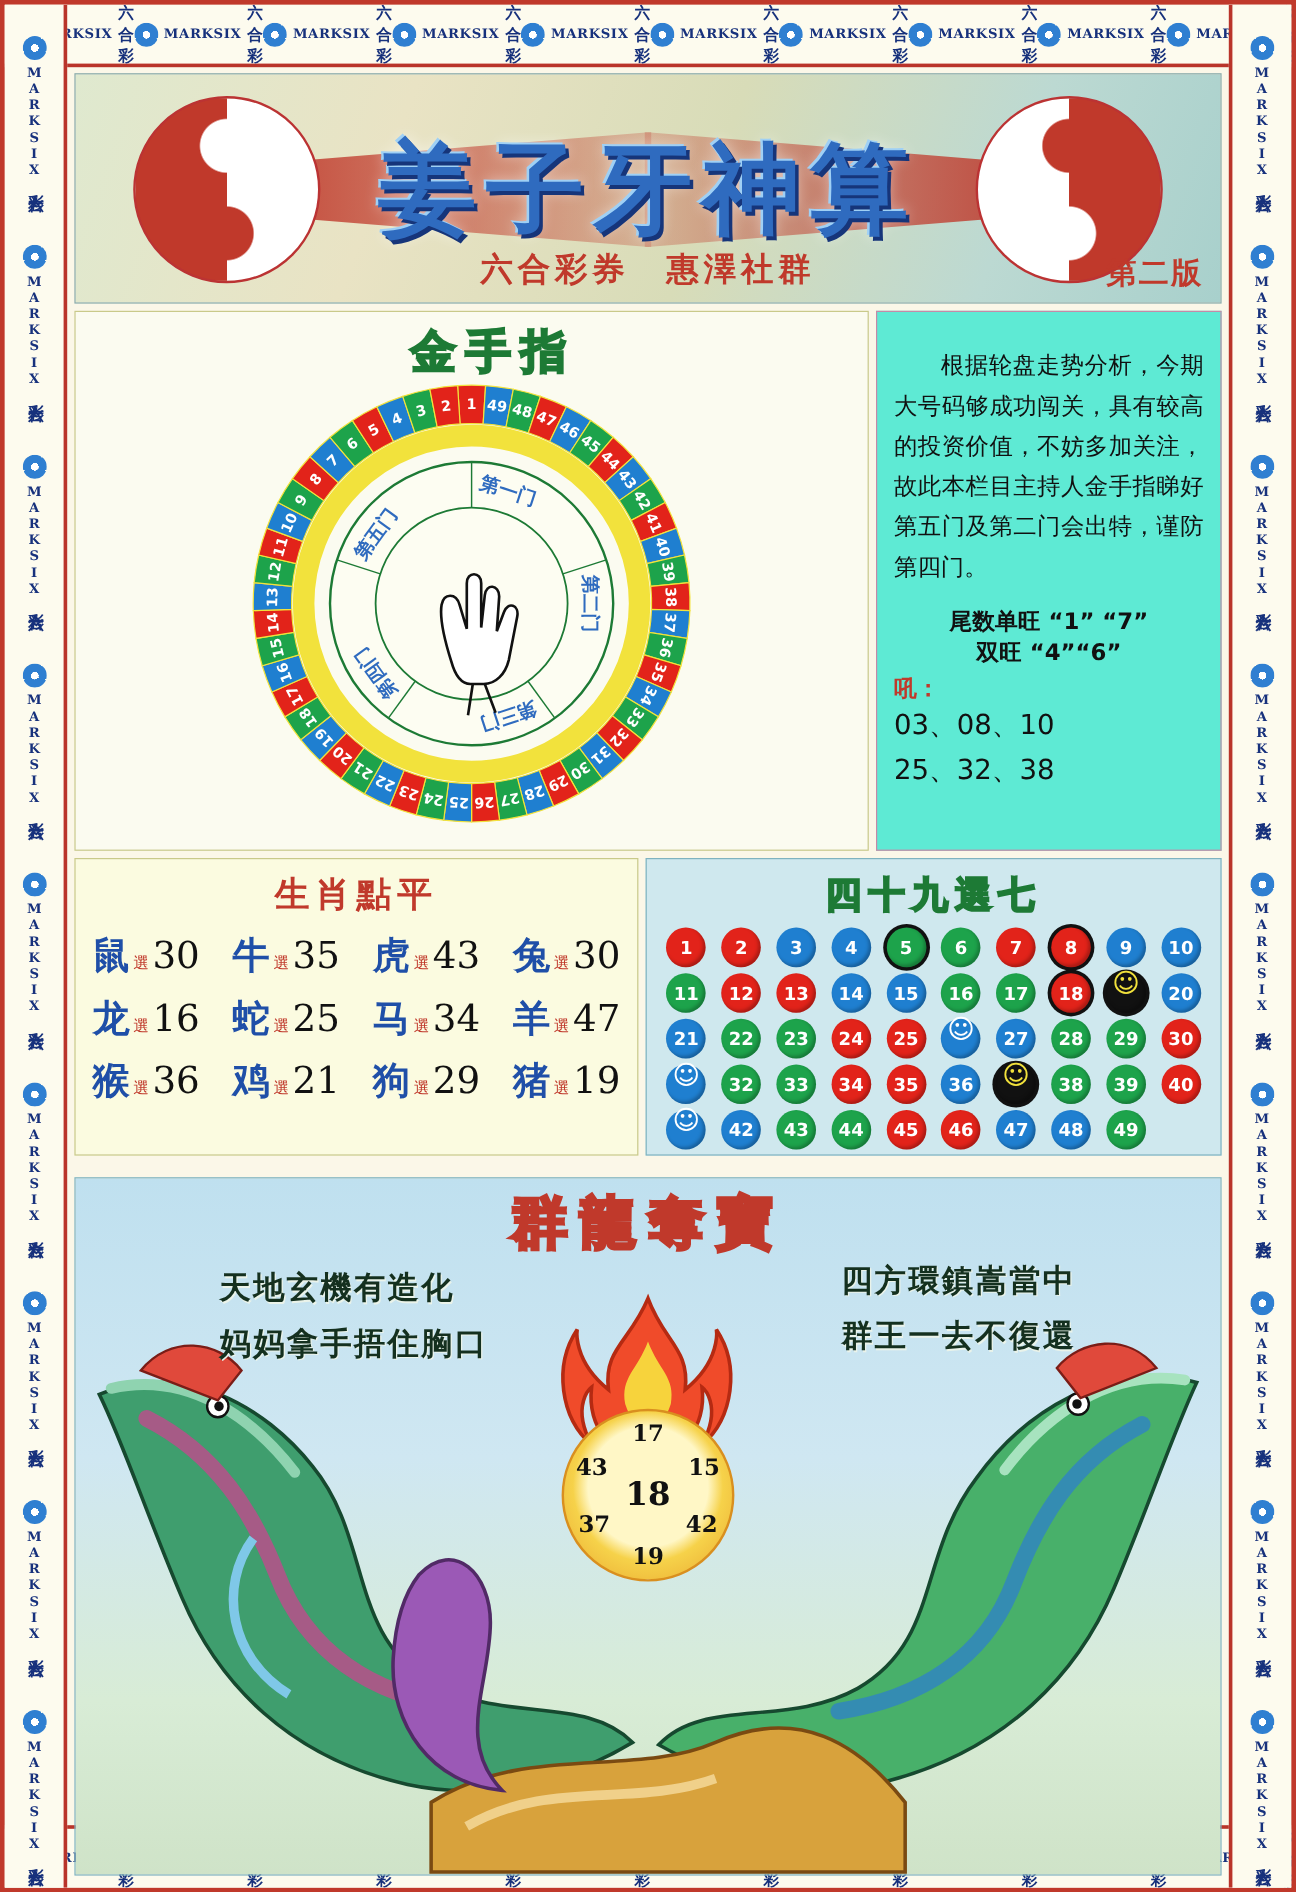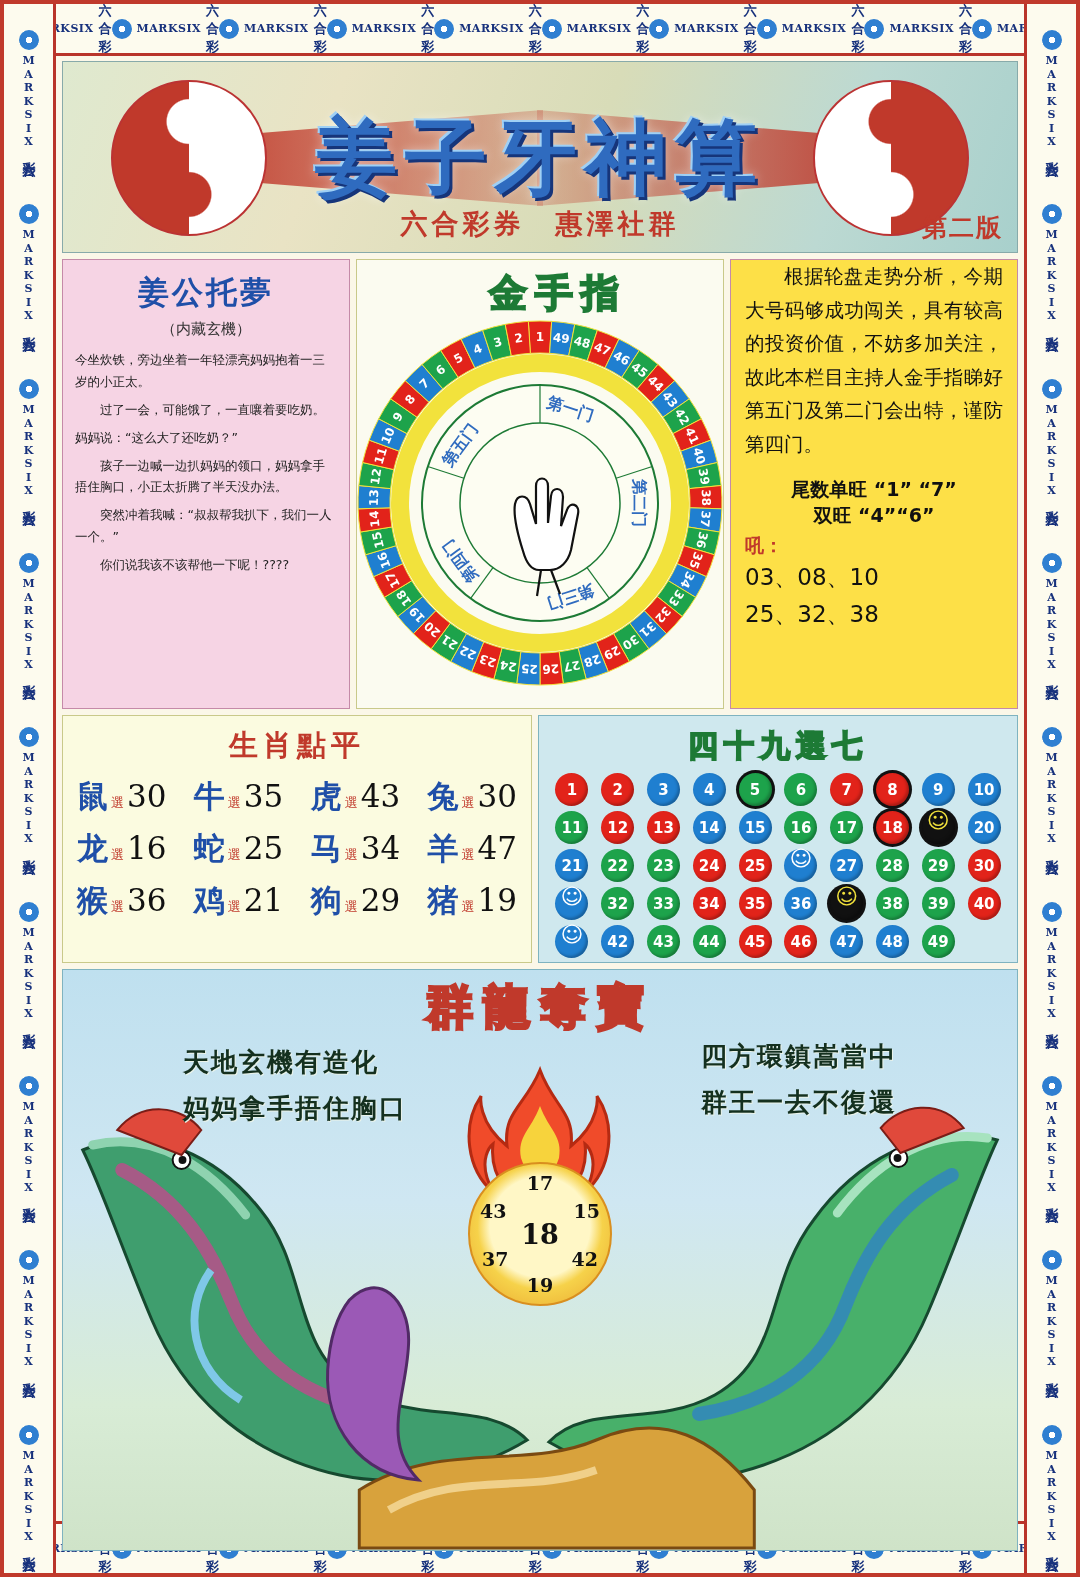--- a/index.html
+++ b/index.html
@@ -121,21 +121,21 @@
   }
   .wheel-title{
     text-align:center;margin-top:8px;font-size:38px;font-weight:bold;
     color:#f5e642;-webkit-text-stroke:2px #1d7a35;
     font-family:"DejaVu Serif","Liberation Serif",serif;letter-spacing:8px;
   }
   .wheel-wrap{position:absolute;left:50%;top:58px;transform:translateX(-50%);width:370px;height:370px;}
   .wheel-wrap svg{width:370px;height:370px;display:block;}
 
   .analysis{
-    width:288px;background:#fde047;border:1px solid #c58aa8;padding:0 14px;
+    width:288px;background:#5eead4;border:1px solid #c58aa8;padding:28px 14px;
     box-sizing:border-box;
   }
   .analysis p{
     margin:0;font-size:19.5px;line-height:1.72;color:#111;text-align:justify;
     font-family:"DejaVu Serif","Liberation Serif",serif;text-indent:2em;
   }
   .tail1{margin-top:16px;font-size:19px;font-weight:bold;color:#111;text-align:center;}
   .tail2{font-size:19px;font-weight:bold;color:#111;text-align:center;}
   .pick-label{margin-top:4px;font-size:19px;font-weight:bold;color:#c0392b;}
   .pick-nums{font-size:23px;color:#111;text-align:left;line-height:1.6;}
@@ -175,21 +175,21 @@
   .ball.mark{box-shadow:inset -2px -2px 3px rgba(0,0,0,.25),0 0 0 3px #111;}
   .ball.smile{background:#1f7fd0;position:relative;color:transparent;}
   .ball.smile::after{
     content:"☺";color:#fff;font-size:22px;position:absolute;left:0;right:0;top:-3px;text-align:center;
   }
   .ball.smileblack{background:#111;}
   .ball.smileblack::after{content:"☺";color:#f2e23c;}
 
   
   .dragons{
-    margin-top:6px;height:580px;position:relative;overflow:hidden;
+    margin-top:18px;height:580px;position:relative;overflow:hidden;
     border:1px solid #7fb3c0;
     background:linear-gradient(180deg,#bfe0ef 0%,#cfe7f2 40%,#d8ecd6 75%,#cfe3c8 100%);
   }
   .dragon-title{
     position:absolute;left:0;right:0;top:6px;text-align:center;
     font-size:47px;font-weight:bold;color:#f2e23c;letter-spacing:10px;
     -webkit-text-stroke:3px #c0392b;
     font-family:"DejaVu Serif","Liberation Serif",serif;
   }
   .verse{position:absolute;font-size:26px;font-weight:bold;color:#14301f;line-height:1.75;
@@ -426,30 +426,20 @@
       <div class="beam r"></div>
       <div class="yin left"></div>
       <div class="yin right"></div>
       <div class="paper-title">姜子牙神算</div>
       <div class="sub-line">六合彩券　惠澤社群</div>
       <div class="edition">第二版</div>
     </div>
 
     <div class="row1">
 
-      <div class="box dream">
-        <h2>姜公托夢</h2>
-        <div class="h2sub">（内藏玄機）</div>
-        <p class="noind">今坐炊铁，旁边坐着一年轻漂亮妈妈抱着一三岁的小正太。</p>
-        <p>过了一会，可能饿了，一直嚷着要吃奶。</p>
-        <p class="noind">妈妈说：“这么大了还吃奶？”</p>
-        <p>孩子一边喊一边扒妈妈的领口，妈妈拿手捂住胸口，小正太折腾了半天没办法。</p>
-        <p>突然冲着我喊：“叔叔帮我扒下，我们一人一个。”</p>
-        <p>你们说我该不该帮他一下呢！????</p>
-      </div>
 
       <div class="box wheelbox">
         <div class="wheel-title">金手指</div>
         <div class="wheel-wrap">
           <svg viewBox="0 0 370 370">
             <g id="wheel-ring">
                 <path d="M173.33921996351026 3.3739385194387808 A182 182 0 0 1 196.66078003648977 3.3739385194387808 L194.61053299710693 35.30819108744956 A150 150 0 0 0 175.38946700289307 35.30819108744956 Z" fill="#e2231a" stroke="#f2e23c" stroke-width="1"></path>
                 <text x="185" y="19" fill="#fff" font-size="12" font-weight="bold" text-anchor="middle" dominant-baseline="central" transform="rotate(0 185 19)">1</text>
                 <path d="M196.66078003648977 3.3739385194387808 A182 182 0 0 1 219.79087042364975 6.356233427626108 L213.67379430520583 37.7661264513402 A150 150 0 0 0 194.61053299710693 35.30819108744956 Z" fill="#1f7fd0" stroke="#f2e23c" stroke-width="1"></path>
                 <text x="206.227608839628" y="20.362857705341128" fill="#fff" font-size="12" font-weight="bold" text-anchor="middle" dominant-baseline="central" transform="rotate(7.346938775510196 206.227608839628 20.362857705341128)">49</text>

